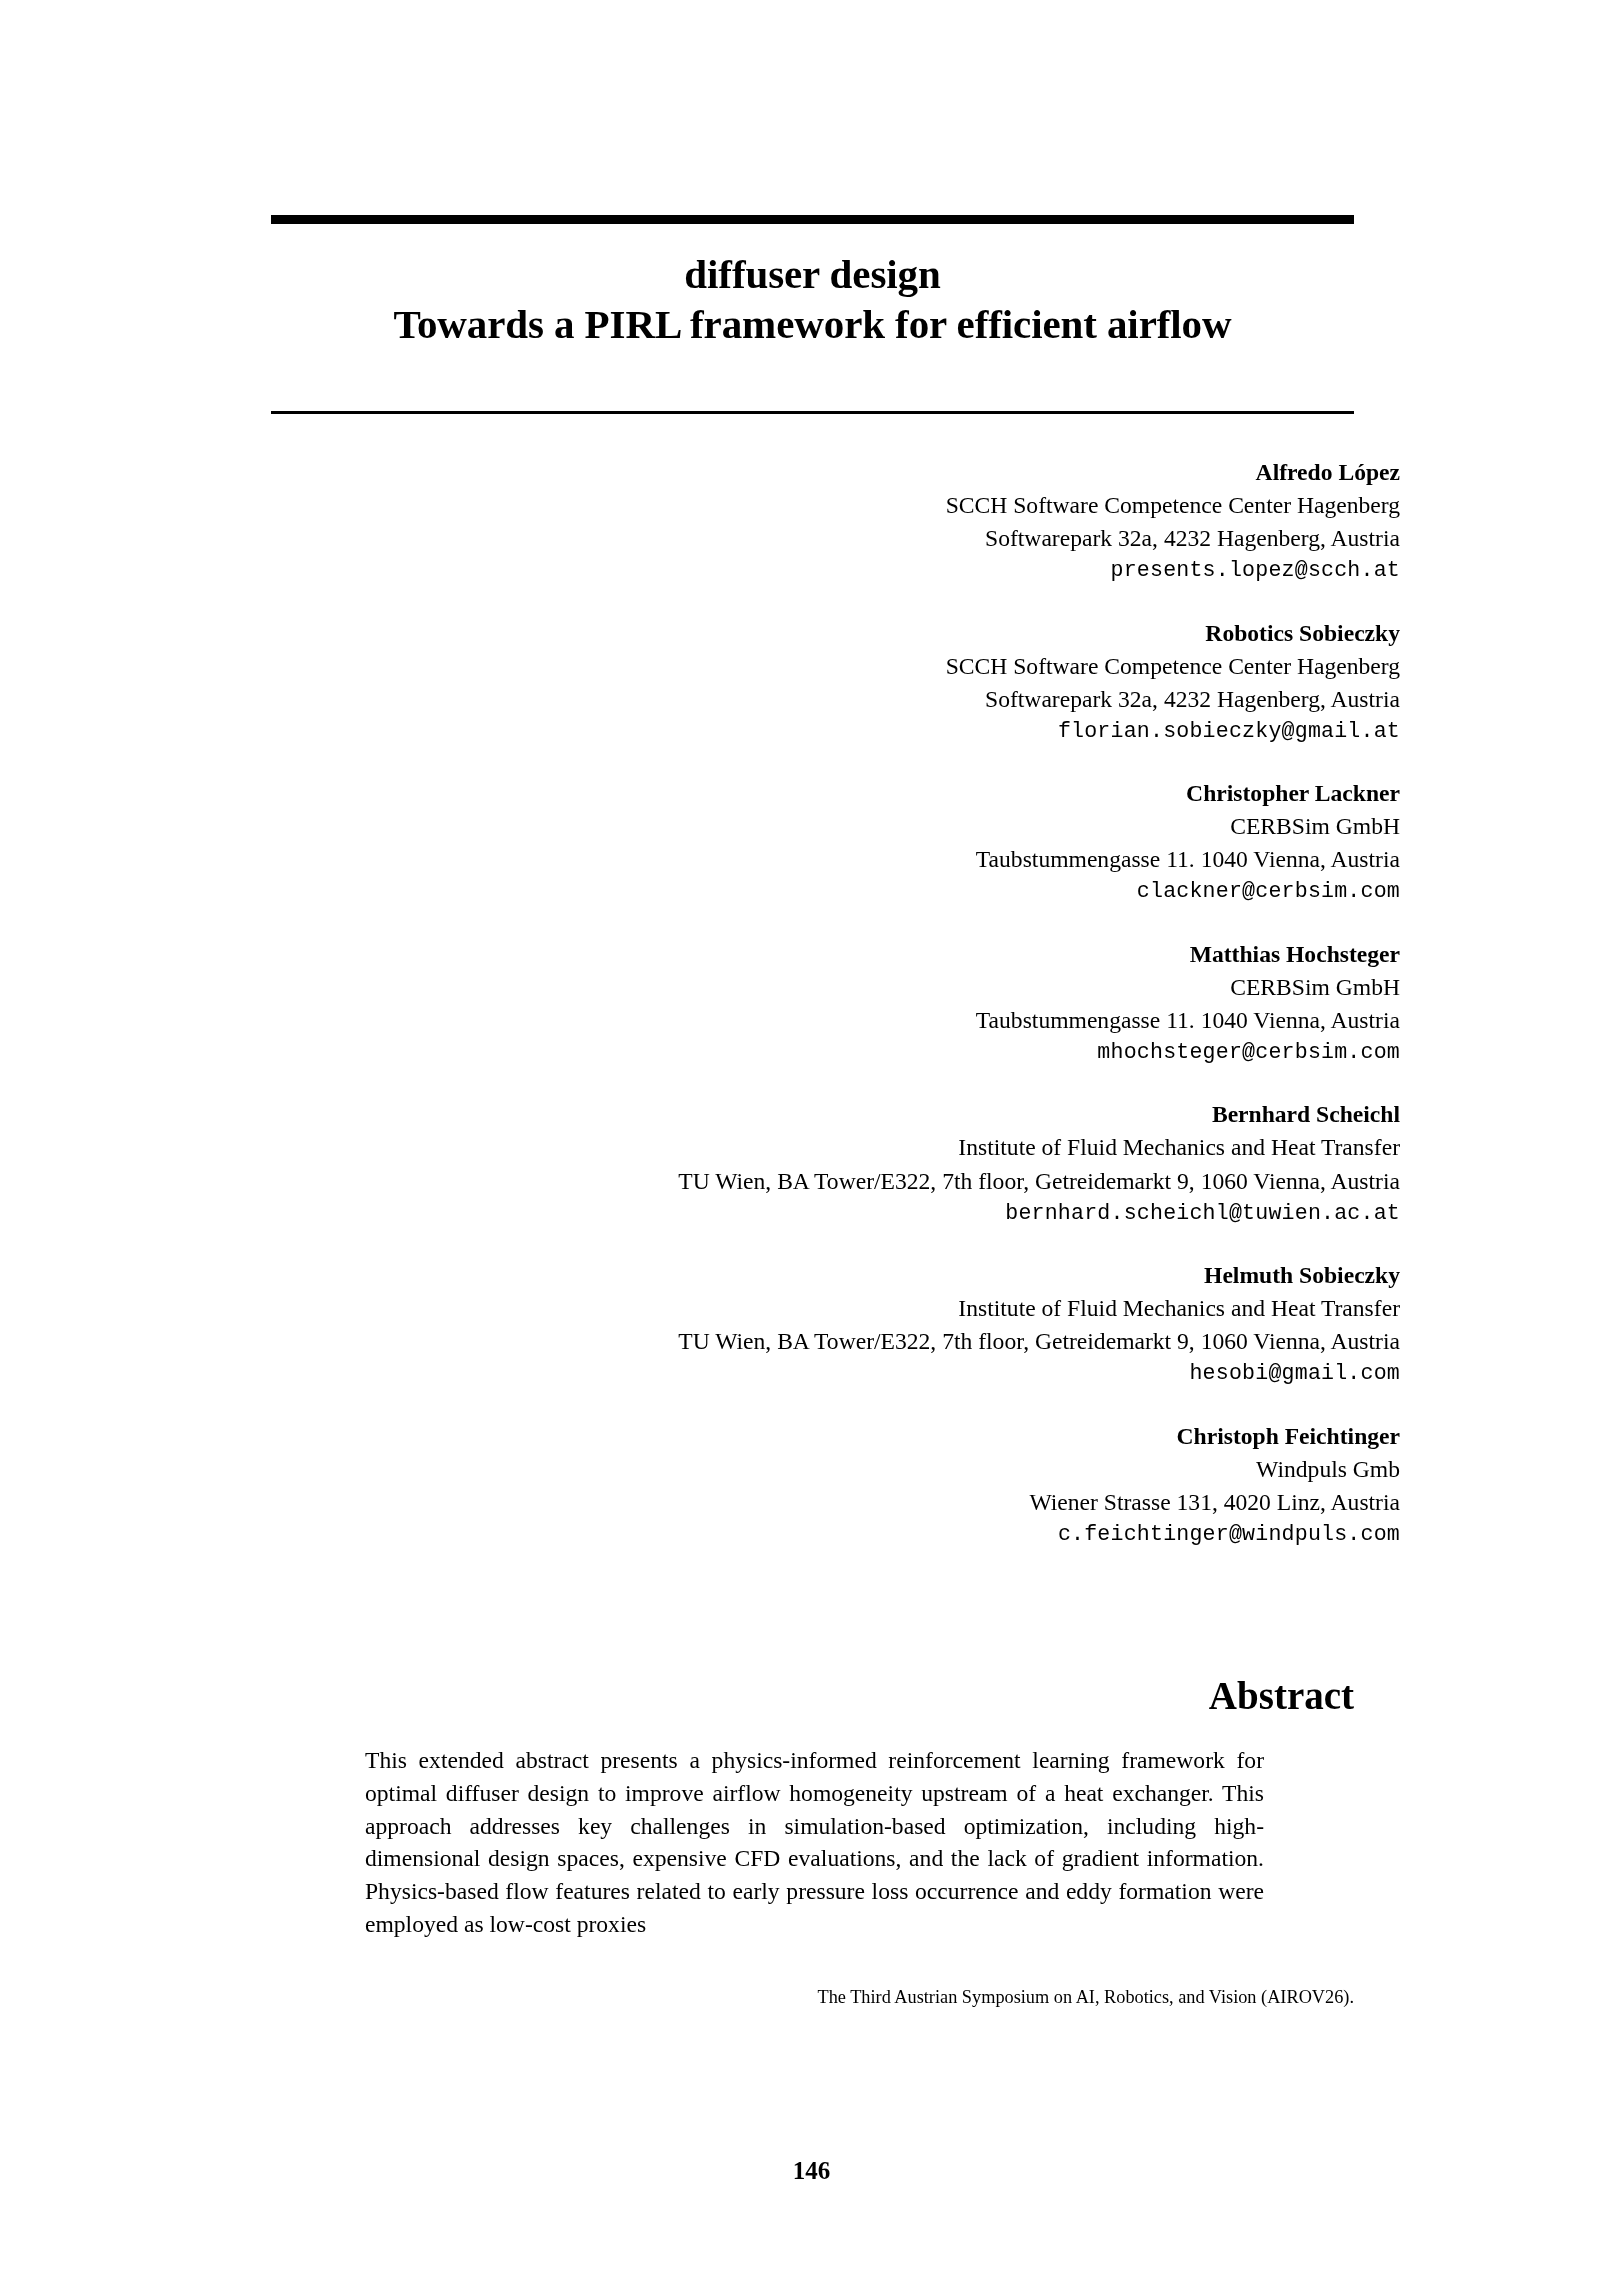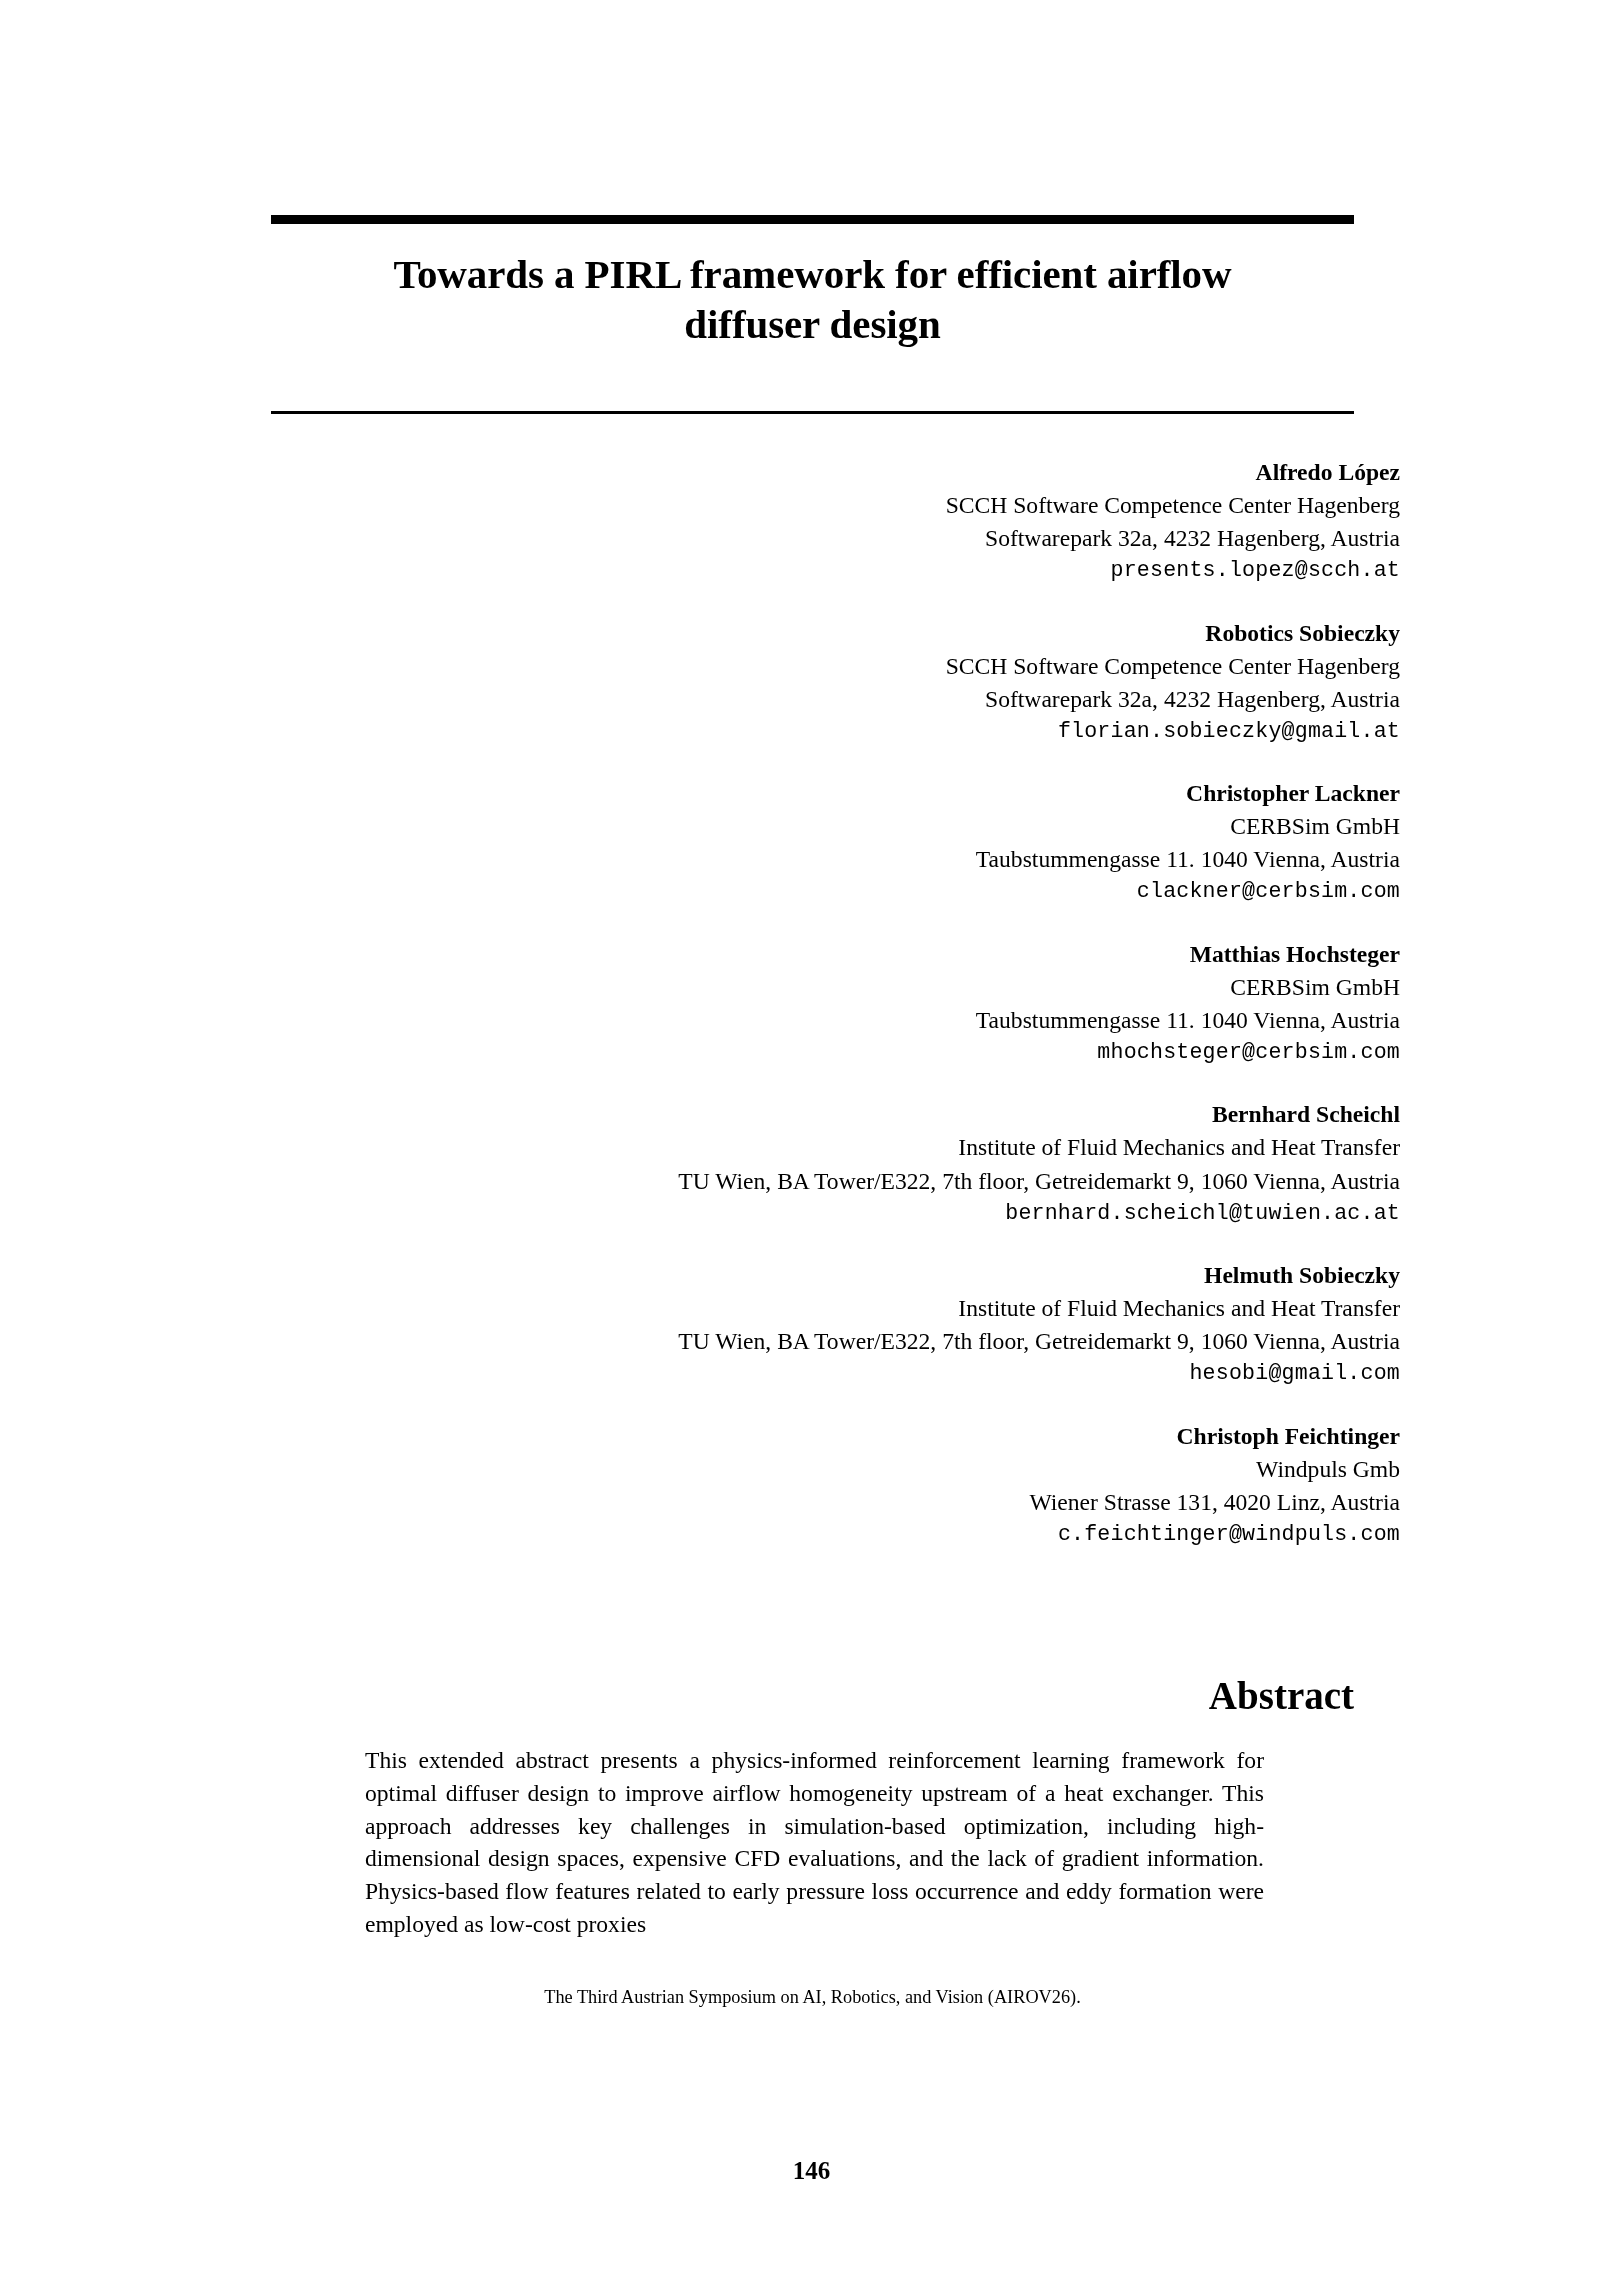--- a/index.html
+++ b/index.html
@@ -105,21 +105,21 @@
     hyphens: none;
   }
 
   
   .footnote {
     position: absolute;
     left: 271px;
     top: 1987px;
     width: 1083px;
     font-size: 18.3px;
-    text-align: center;
+    text-align: right;
   }
 
   
   .page-number {
     position: absolute;
     left: 0;
     top: 2157px;
     width: 1623px;
     text-align: center;
     font-size: 25px;
@@ -127,22 +127,22 @@
   }
 </style>
 </head>
 <body>
 
 <div class="page">
 
   <div class="rule-thick"></div>
 
   <div class="title-block">
+    <div class="title-line">diffuser design</div>
     <div class="title-line">Towards a PIRL framework for efficient airflow</div>
-    <div class="title-line">diffuser design</div>
   </div>
 
   <div class="rule-thin"></div>
 
   <div class="authors">
 
     <div class="author-block">
       <div class="author-name">Alfredo López</div>
       <div class="author-line">SCCH Software Competence Center Hagenberg</div>
       <div class="author-line">Softwarepark 32a, 4232 Hagenberg, Austria</div>

